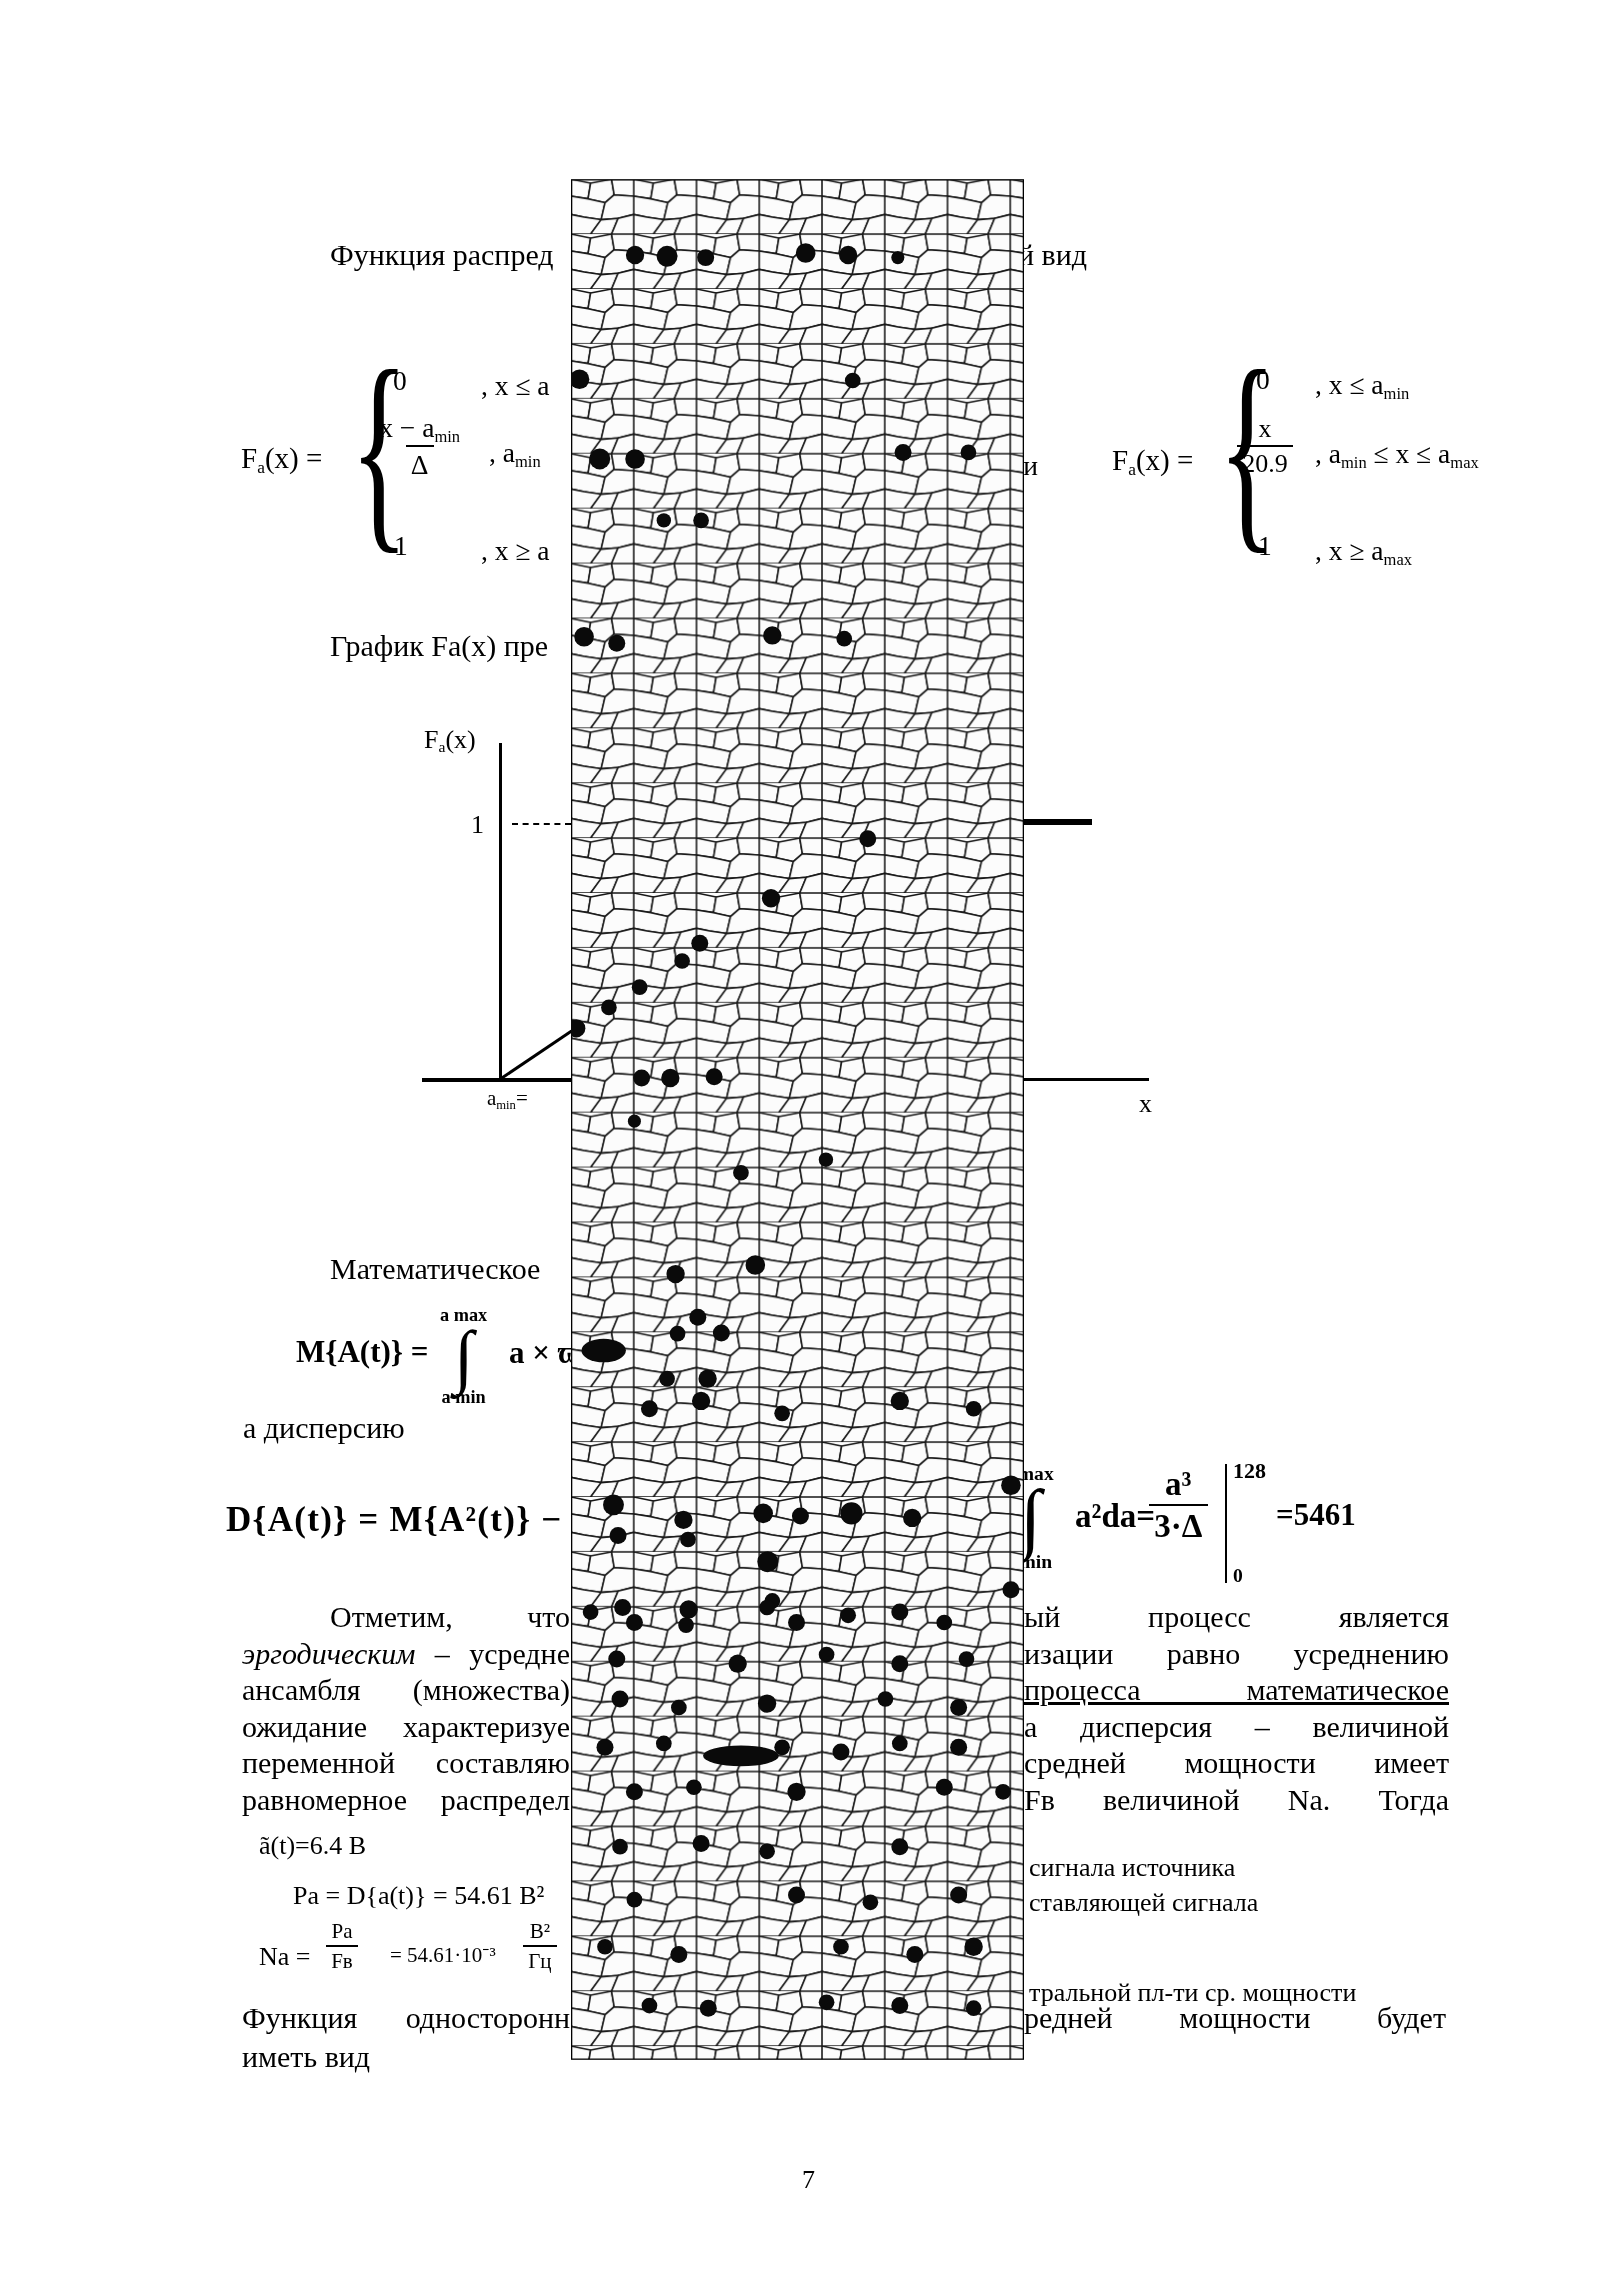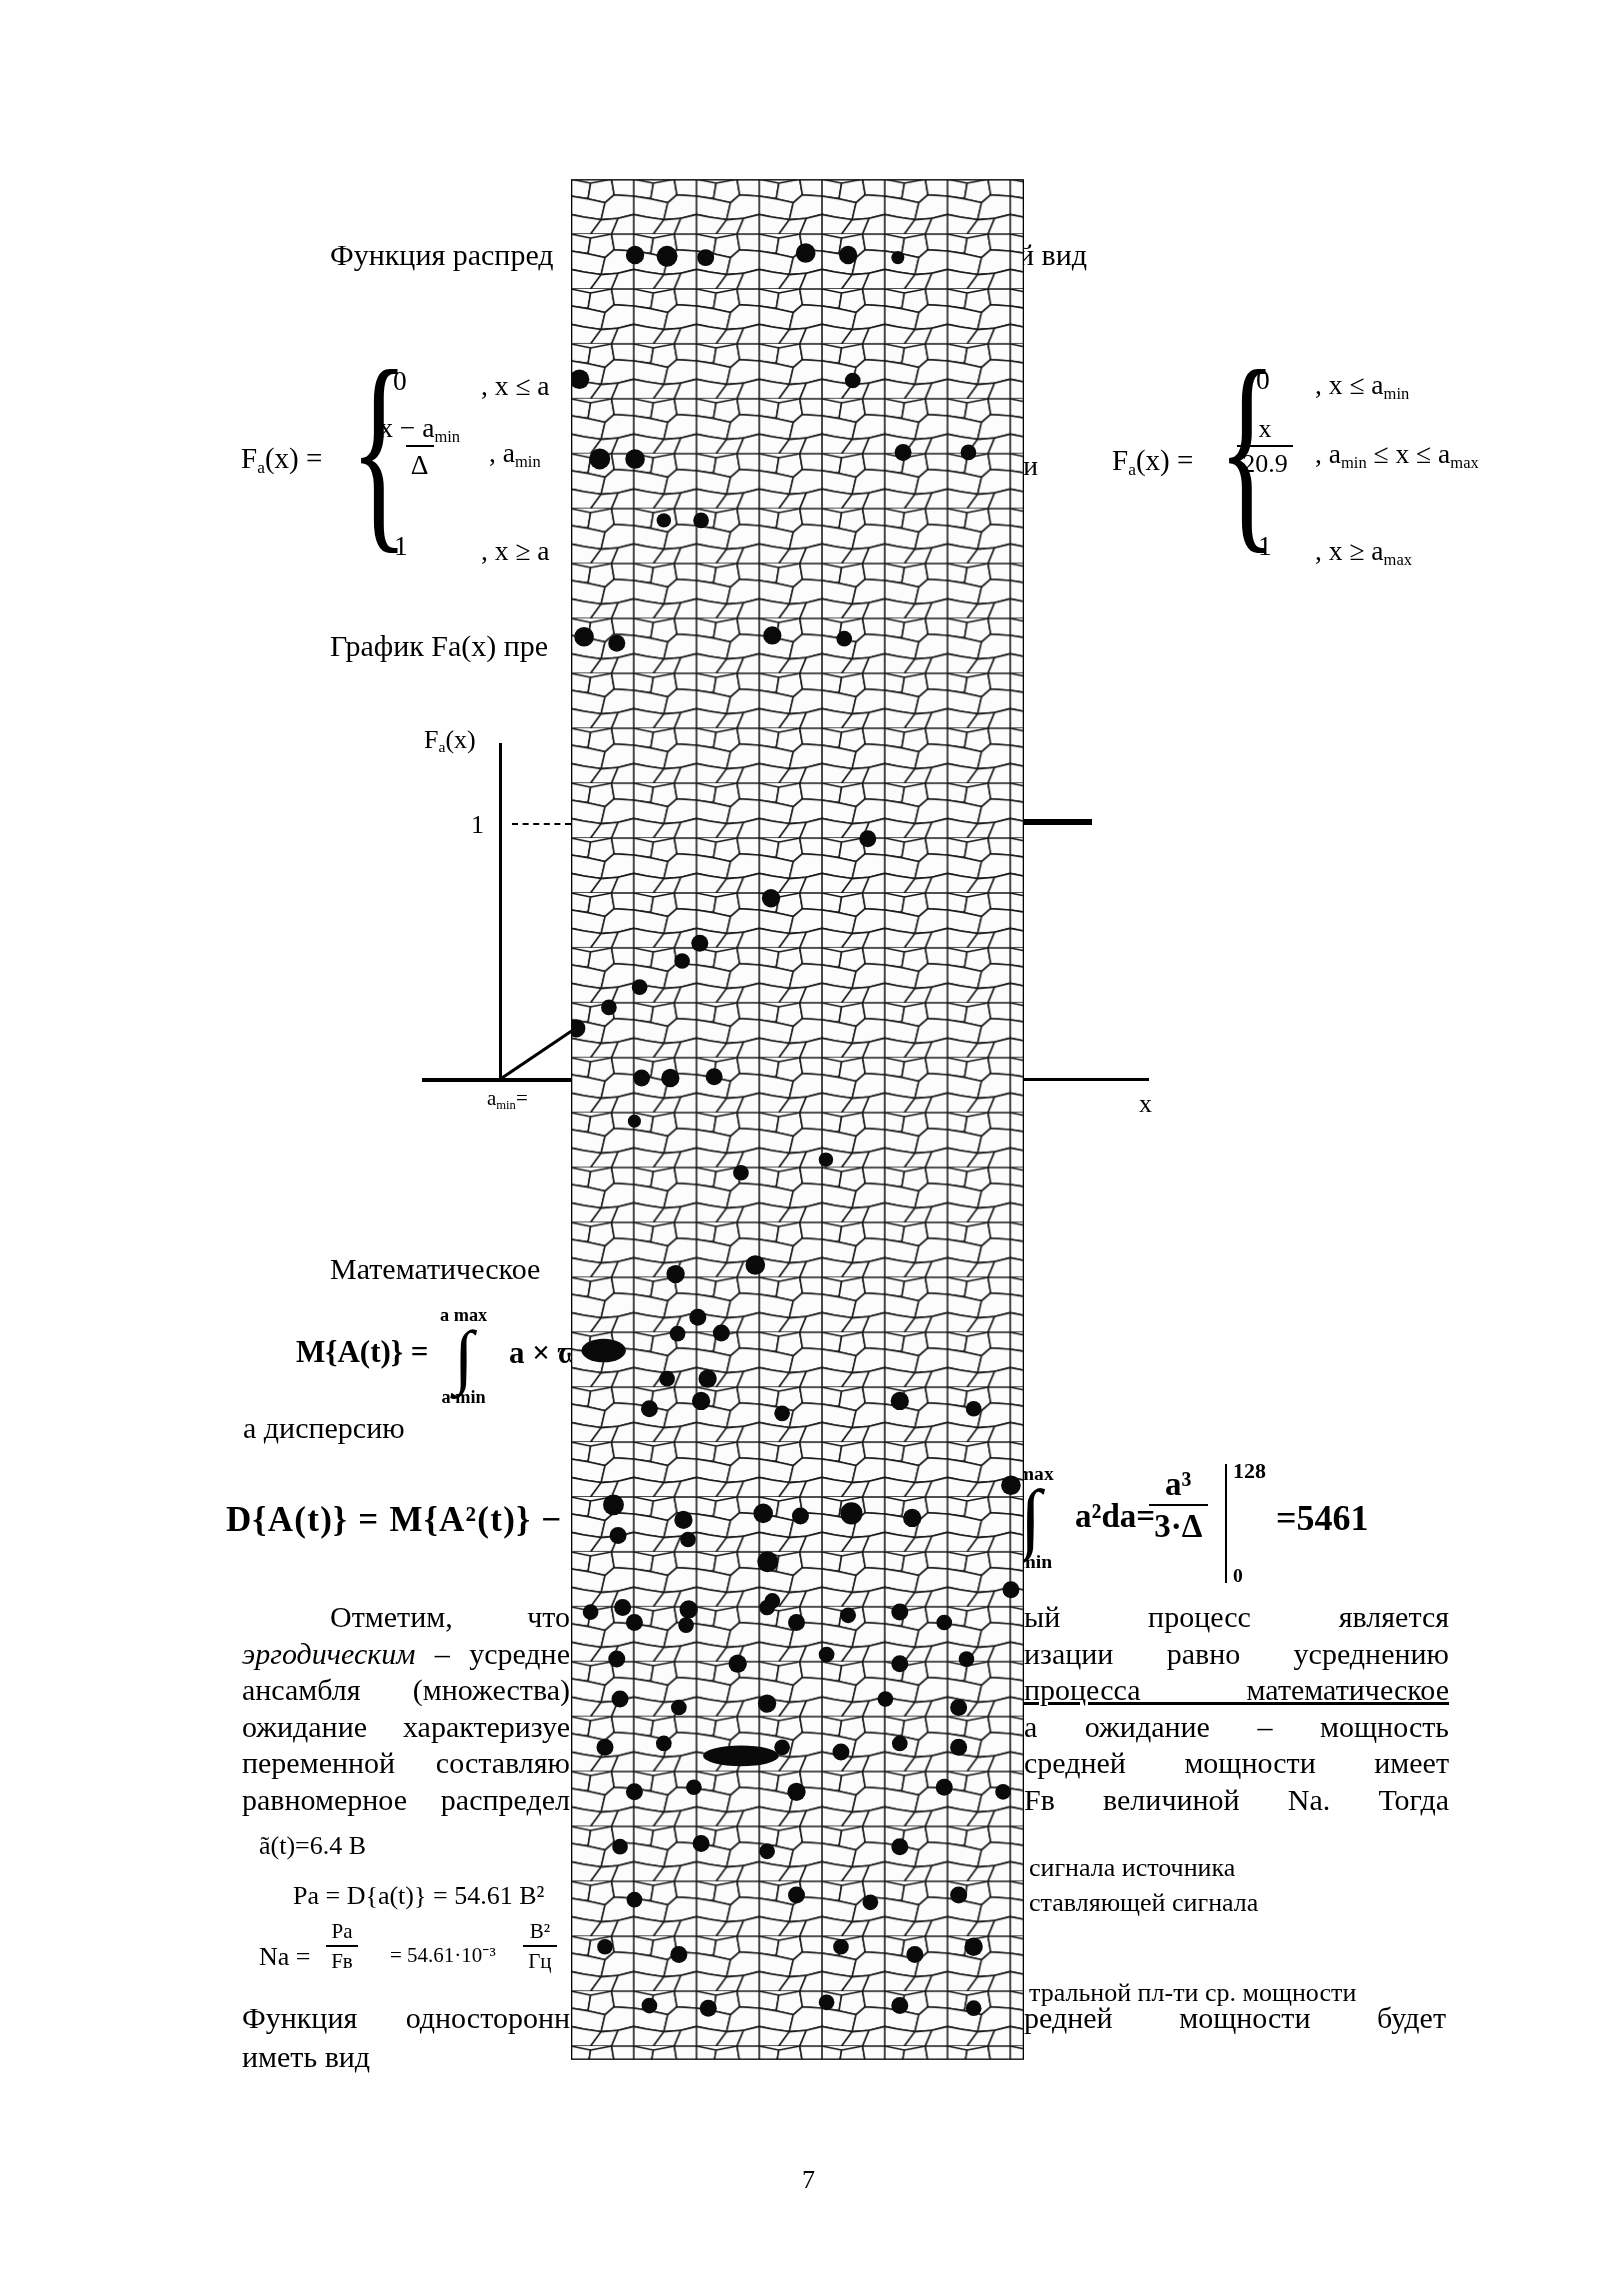--- a/index.html
+++ b/index.html
@@ -4,21 +4,21 @@
 <style>
   html,body{margin:0;padding:0;background:#e8e8e8;}
   .page{position:relative;width:1623px;height:2295px;background:#ffffff;
         font-family:"Liberation Serif", serif;color:#000;overflow:hidden;}
   .t{position:absolute;white-space:nowrap;}
   .jl{white-space:normal;text-align:justify;text-align-last:justify;}
   .it{font-style:italic;}
   .b{font-weight:bold;}
   .f38{font-size:21px;} .f40{font-size:26px;} .f42{font-size:27.5px;}
   .f44{font-size:29px;} .f46{font-size:30px;} .f48{font-size:31px;}
-  .f50{font-size:33px;} .f52{font-size:36px;} .f54{font-size:35px;}
+  .f50{font-size:33px;} .f52{font-size:31px;} .f54{font-size:35px;}
   .sb{font-size:60%;position:relative;top:0.28em;}
   .brace{position:absolute;font-size:222px;line-height:1.05;
          transform:scaleX(0.55);transform-origin:left center;font-weight:400;}
   .vfrac{position:absolute;display:inline-flex;flex-direction:column;align-items:center;}
   .vfrac .vnum{padding:0 5.2px 1.3px;}
   .vfrac .vden{border-top:2.6px solid #000;padding:1.3px 5.2px 0;}
   .intstack{position:absolute;display:inline-flex;flex-direction:column;align-items:center;line-height:1;}
   .intstack .lim{font-size:19.6px;font-weight:bold;}
   .intstack .isym{font-size:77px;line-height:0.82;font-weight:bold;padding:2.6px 0;}
   .hline{position:absolute;background:#000;}
@@ -117,21 +117,21 @@
 
   <div class="t f46 jl" style="left:330px;top:1600px;width:240px;">Отметим, что</div>
   <div class="t f46 jl" style="left:1024px;top:1600px;width:425px;">ый процесс является</div>
   <div class="t f46 jl" style="left:242px;top:1637px;width:328px;">
     <span class="it">эргодическим</span><span> – усредне</span>
   </div>
   <div class="t f46 jl" style="left:1024px;top:1637px;width:425px;">изации равно усреднению</div>
   <div class="t f46 jl" style="left:242px;top:1673px;width:328px;">ансамбля (множества)</div>
   <div class="t f46 jl" style="left:1024px;top:1673px;width:425px;text-decoration:underline;">процесса математическое</div>
   <div class="t f46 jl" style="left:242px;top:1710px;width:328px;">ожидание характеризуе</div>
-  <div class="t f46 jl" style="left:1024px;top:1710px;width:425px;">а ожидание – мощность</div>
+  <div class="t f46 jl" style="left:1024px;top:1710px;width:425px;">а дисперсия – величиной</div>
   <div class="t f46 jl" style="left:242px;top:1746px;width:328px;">переменной составляю</div>
   <div class="t f46 jl" style="left:1024px;top:1746px;width:425px;">средней мощности имеет</div>
   <div class="t f46 jl" style="left:242px;top:1783px;width:328px;">равномерное распредел</div>
   <div class="t f46 jl" style="left:1024px;top:1783px;width:425px;">Fв величиной Na. Тогда</div>
 
   <div class="t f40" style="left:259px;top:1831px;">ã(t)=6.4 В</div>
   <div class="t f40" style="left:1029px;top:1853px;">сигнала источника</div>
   <div class="t f40" style="left:259px;top:1881px;margin-left:34px;">Pa = D{a(t)} = 54.61 В²</div>
   <div class="t f40" style="left:1029px;top:1888px;">ставляющей сигнала</div>
   <div class="t f40" style="left:259px;top:1942px;">Na =</div>

